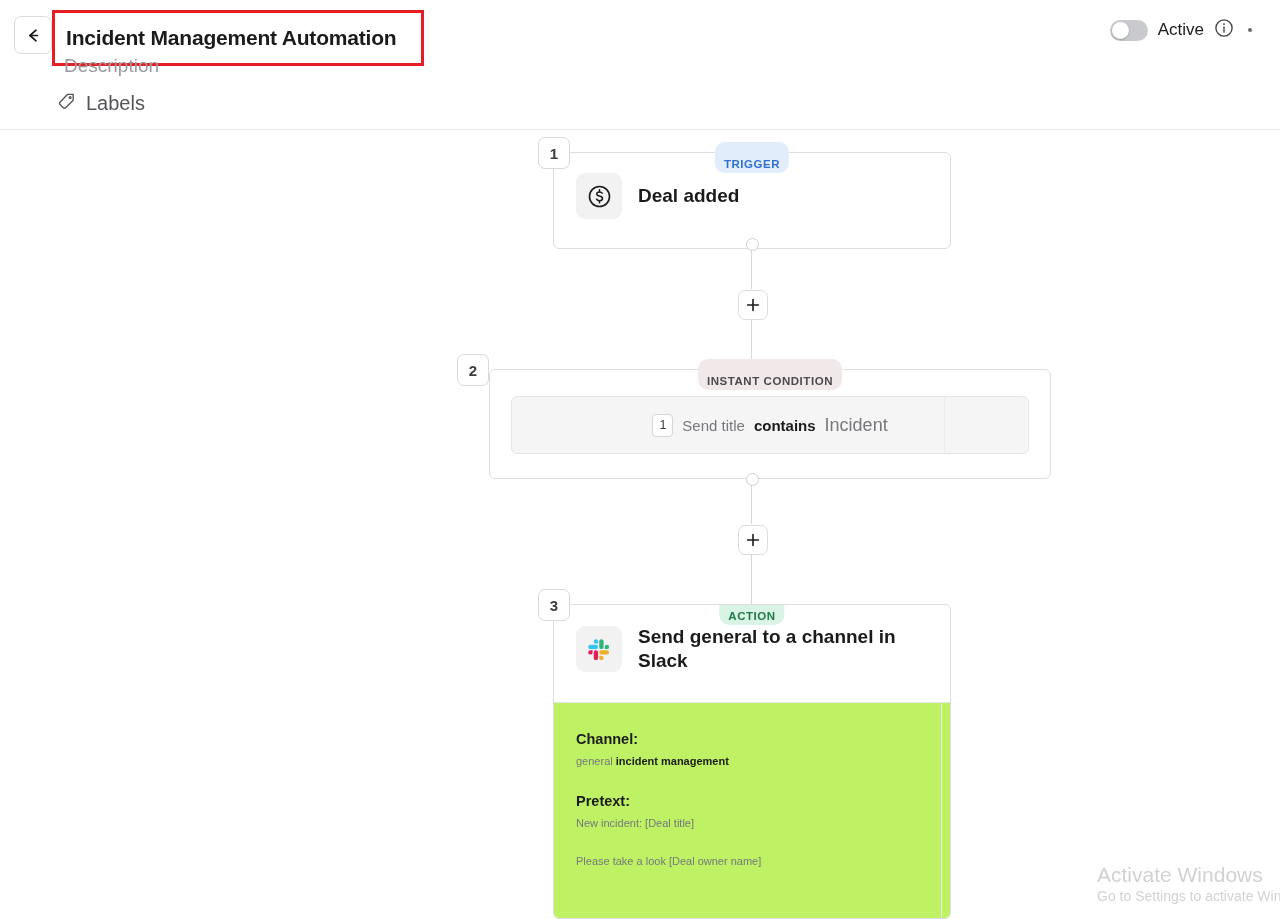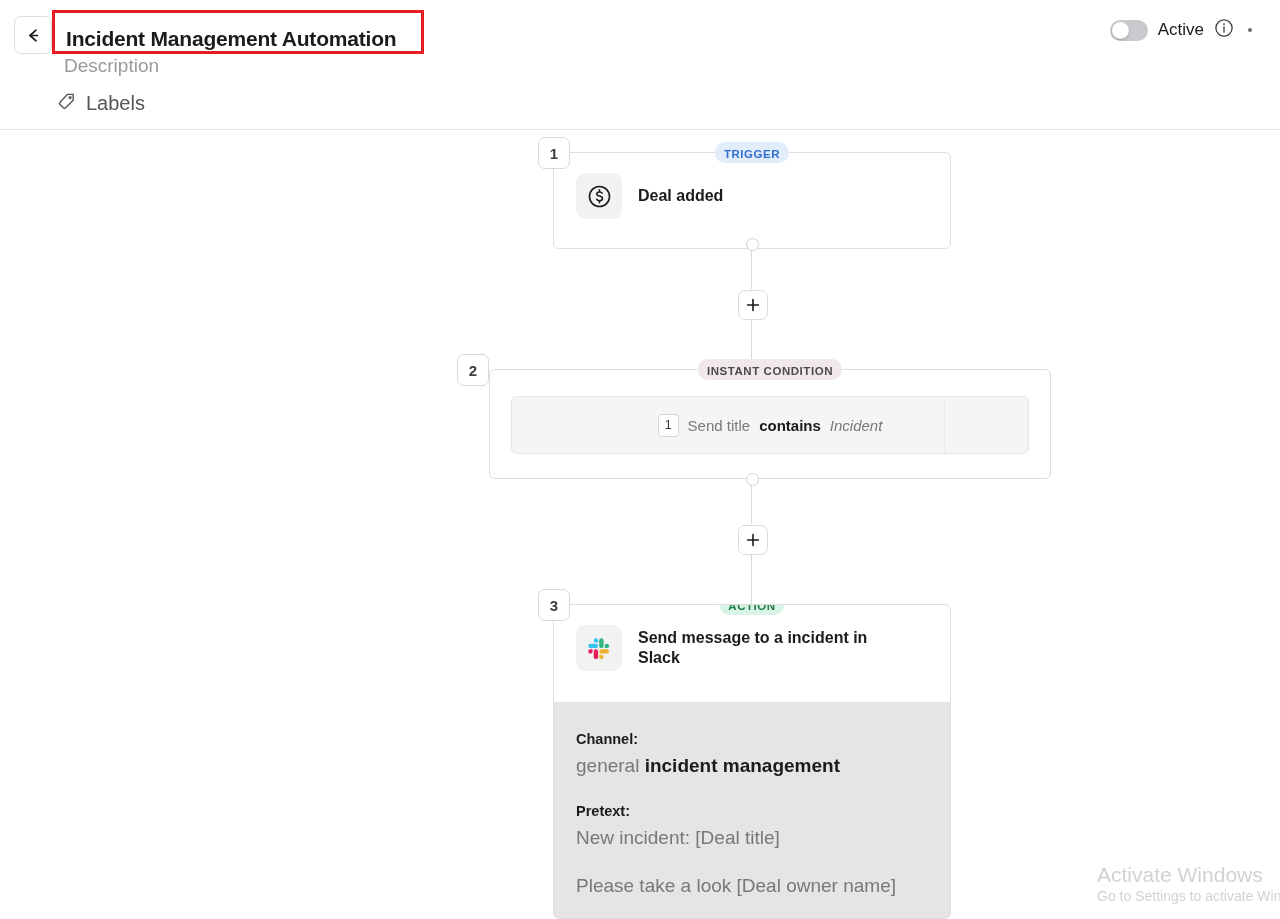--- a/index.html
+++ b/index.html
@@ -34,25 +34,25 @@
     border-radius: 7px;
     background: #fff;
     display: flex; align-items: center; justify-content: center;
     cursor: pointer;
   }
   .back-btn svg { display:block; }
 
   .title-wrap {
     position: absolute;
     left: 52px; top: 10px;
-    width: 372px; height: 44px;
+    width: 372px; height: 56px;
     border: 3px solid #e81c24;
     box-sizing: border-box;
     display: flex;
-    align-items: flex-end;
+    align-items: center;
   }
   .title-text {
     font-size: 21px;
     font-weight: bold;
     color: #1b1b1b;
     letter-spacing: -0.2px;
     margin-left: 11px;
     white-space: nowrap;
   }
   .description {
@@ -126,21 +126,21 @@
     border: 1px solid #dedede;
     border-radius: 6px;
     background: #ffffff;
     box-sizing: border-box;
   }
   .node-badge {
     position: absolute;
     top: -11px;
     left: 50%;
     transform: translateX(-50%);
-    padding: 6px 9px 3px;
+    padding: 16px 9px 3px;
     border-radius: 10px;
     font-size: 11.5px;
     font-weight: bold;
     letter-spacing: 0.55px;
     white-space: nowrap;
   }
   .badge-trigger { background: #e2edfb; color: #2f6fd0; }
   .badge-condition { background: #f0e8e9; color: #4b4b4d; }
   .badge-action { background: #d9f3e4; color: #1f7a4a; }
 
@@ -165,21 +165,21 @@
     padding: 20px 22px;
   }
   .node-icon {
     width: 46px; height: 46px;
     border-radius: 9px;
     background: #f2f2f3;
     display: flex; align-items: center; justify-content: center;
     flex: none;
   }
   .node-title {
-    font-size: 16px;
+    font-size: 19px;
     font-weight: bold;
     color: #1b1b1b;
     line-height: 1.28;
     max-width: 265px;
   }
 
   
   .conn-line {
     position: absolute;
     width: 1px;
@@ -229,45 +229,45 @@
     width: 19px; height: 21px;
     border: 1px solid #d6d6d7;
     border-radius: 4px;
     background: #ffffff;
     display: flex; align-items: center; justify-content: center;
     font-size: 12.5px;
     color: #3d3d40;
   }
   .cond-field { font-size: 15px; color: #77787c; }
   .cond-op { font-size: 15px; color: #1b1b1b; font-weight: bold; }
-  .cond-val { font-size: 15px; color: #77787c; font-style: italic; }
+  .cond-val { font-size: 18px; color: #77787c; }
 
   
   .action-body {
     position: absolute;
     left: 0; right: 0; top: 97px; bottom: 0;
-    background: #e5e5e5;
+    background: #bef264;
     border-top: 1px solid #e4e4e5;
     padding: 28px 22px 0;
     box-sizing: border-box;
   }
   .action-body-divider {
     position: absolute;
     right: 8px; top: 0; bottom: 0;
     width: 1px;
     background: #e7e7e8;
   }
   .field-label {
     font-size: 14.5px;
     font-weight: bold;
     color: #1b1b1b;
     margin: 0 0 8px;
   }
   .field-value {
-    font-size: 19px;
+    font-size: 11px;
     color: #77787c;
     margin: 0 0 26px;
   }
   .field-value .strong { color: #1b1b1b; font-weight: bold; }
 
   
   .watermark {
     position: absolute;
     right: -38px; bottom: 14px;
     text-align: left;
@@ -385,21 +385,21 @@
           <path d="M6.6 16.4a2.2 2.2 0 1 1-2.2-2.2h2.2v2.2z" fill="#e01e5a"></path>
           <path d="M7.7 16.4a2.2 2.2 0 1 1 4.4 0v5.5a2.2 2.2 0 1 1-4.4 0v-5.5z" fill="#e01e5a"></path>
           <path d="M9.9 7.6a2.2 2.2 0 1 1 2.2-2.2v2.2H9.9z" fill="#36c5f0"></path>
           <path d="M9.9 8.7a2.2 2.2 0 1 1 0 4.4H4.4a2.2 2.2 0 1 1 0-4.4h5.5z" fill="#36c5f0"></path>
           <path d="M18.7 10.9a2.2 2.2 0 1 1 2.2 2.2h-2.2v-2.2z" fill="#2eb67d"></path>
           <path d="M17.6 10.9a2.2 2.2 0 1 1-4.4 0V5.4a2.2 2.2 0 1 1 4.4 0v5.5z" fill="#2eb67d"></path>
           <path d="M15.4 19.7a2.2 2.2 0 1 1-2.2 2.2v-2.2h2.2z" fill="#ecb22e"></path>
           <path d="M15.4 18.6a2.2 2.2 0 1 1 0-4.4h5.5a2.2 2.2 0 1 1 0 4.4h-5.5z" fill="#ecb22e"></path>
         </svg>
       </div>
-      <div class="node-title">Send message to a incident in Slack</div>
+      <div class="node-title">Send general to a channel in Slack</div>
     </div>
 
     <div class="action-body">
       <div class="action-body-divider"></div>
 
       <p class="field-label">Channel:</p>
       <p class="field-value">
         <span>general</span>
         <span class="strong">incident management</span>
       </p>

